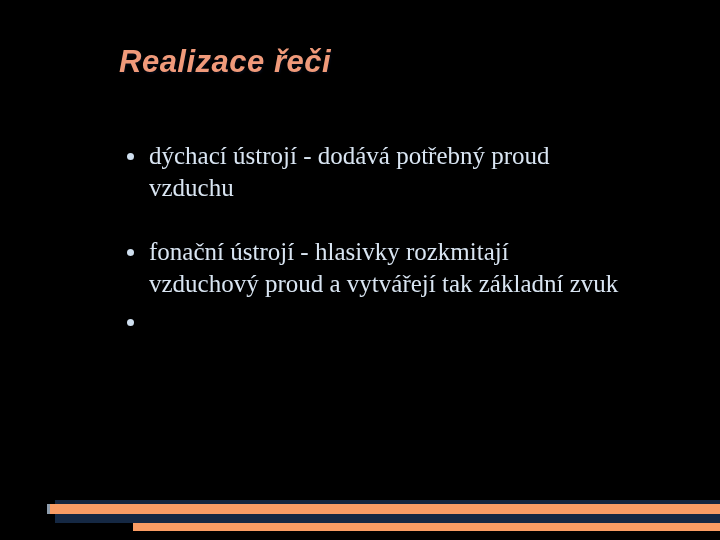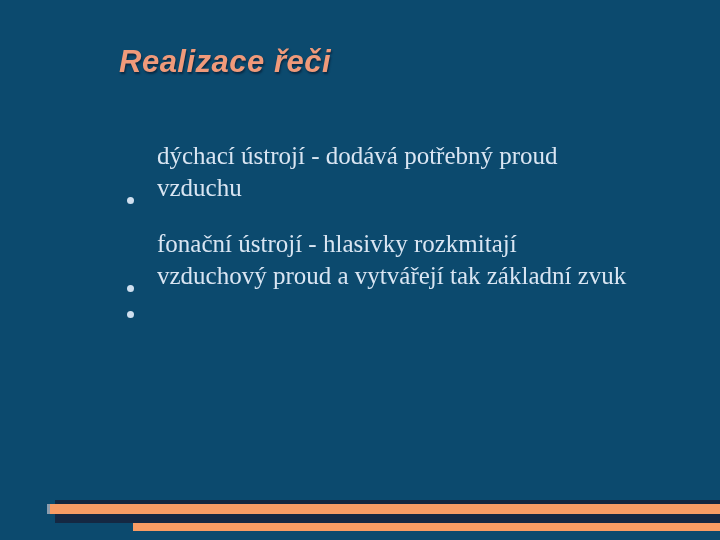--- a/index.html
+++ b/index.html
@@ -3,21 +3,21 @@
 <meta charset="utf-8">
 <style>
   * { margin: 0; padding: 0; box-sizing: border-box; }
   html, body { width: 720px; height: 540px; overflow: hidden; }
   body { font-family: "Liberation Serif", serif; }
 
   .slide {
     position: relative;
     width: 720px;
     height: 540px;
-    background: #0c4a6e;
+    background: #000000;
     overflow: hidden;
   }
 
   .title {
     position: absolute;
     left: 119px;
     top: 44px;
     font-family: "Liberation Sans", sans-serif;
     font-weight: bold;
     font-style: italic;
@@ -28,22 +28,22 @@
     white-space: nowrap;
   }
 
   .bullets {
     position: absolute;
     left: 126px;
     top: 140px;
     width: 578px;
   }
 
-  .bullet-item { display: flex; align-items: flex-end; gap: 8px; }
-  .bullet-item.gap-lg { margin-top: 24px; }
+  .bullet-item { display: flex; align-items: flex-start; }
+  .bullet-item.gap-lg { margin-top: 32px; }
   .bullet-item.gap-sm { margin-top: 6px; }
 
   .dot {
     flex: none;
     width: 7px;
     height: 7px;
     border-radius: 50%;
     background: #CFDFEF;
     margin: 13px 15px 0 1px;
   }

